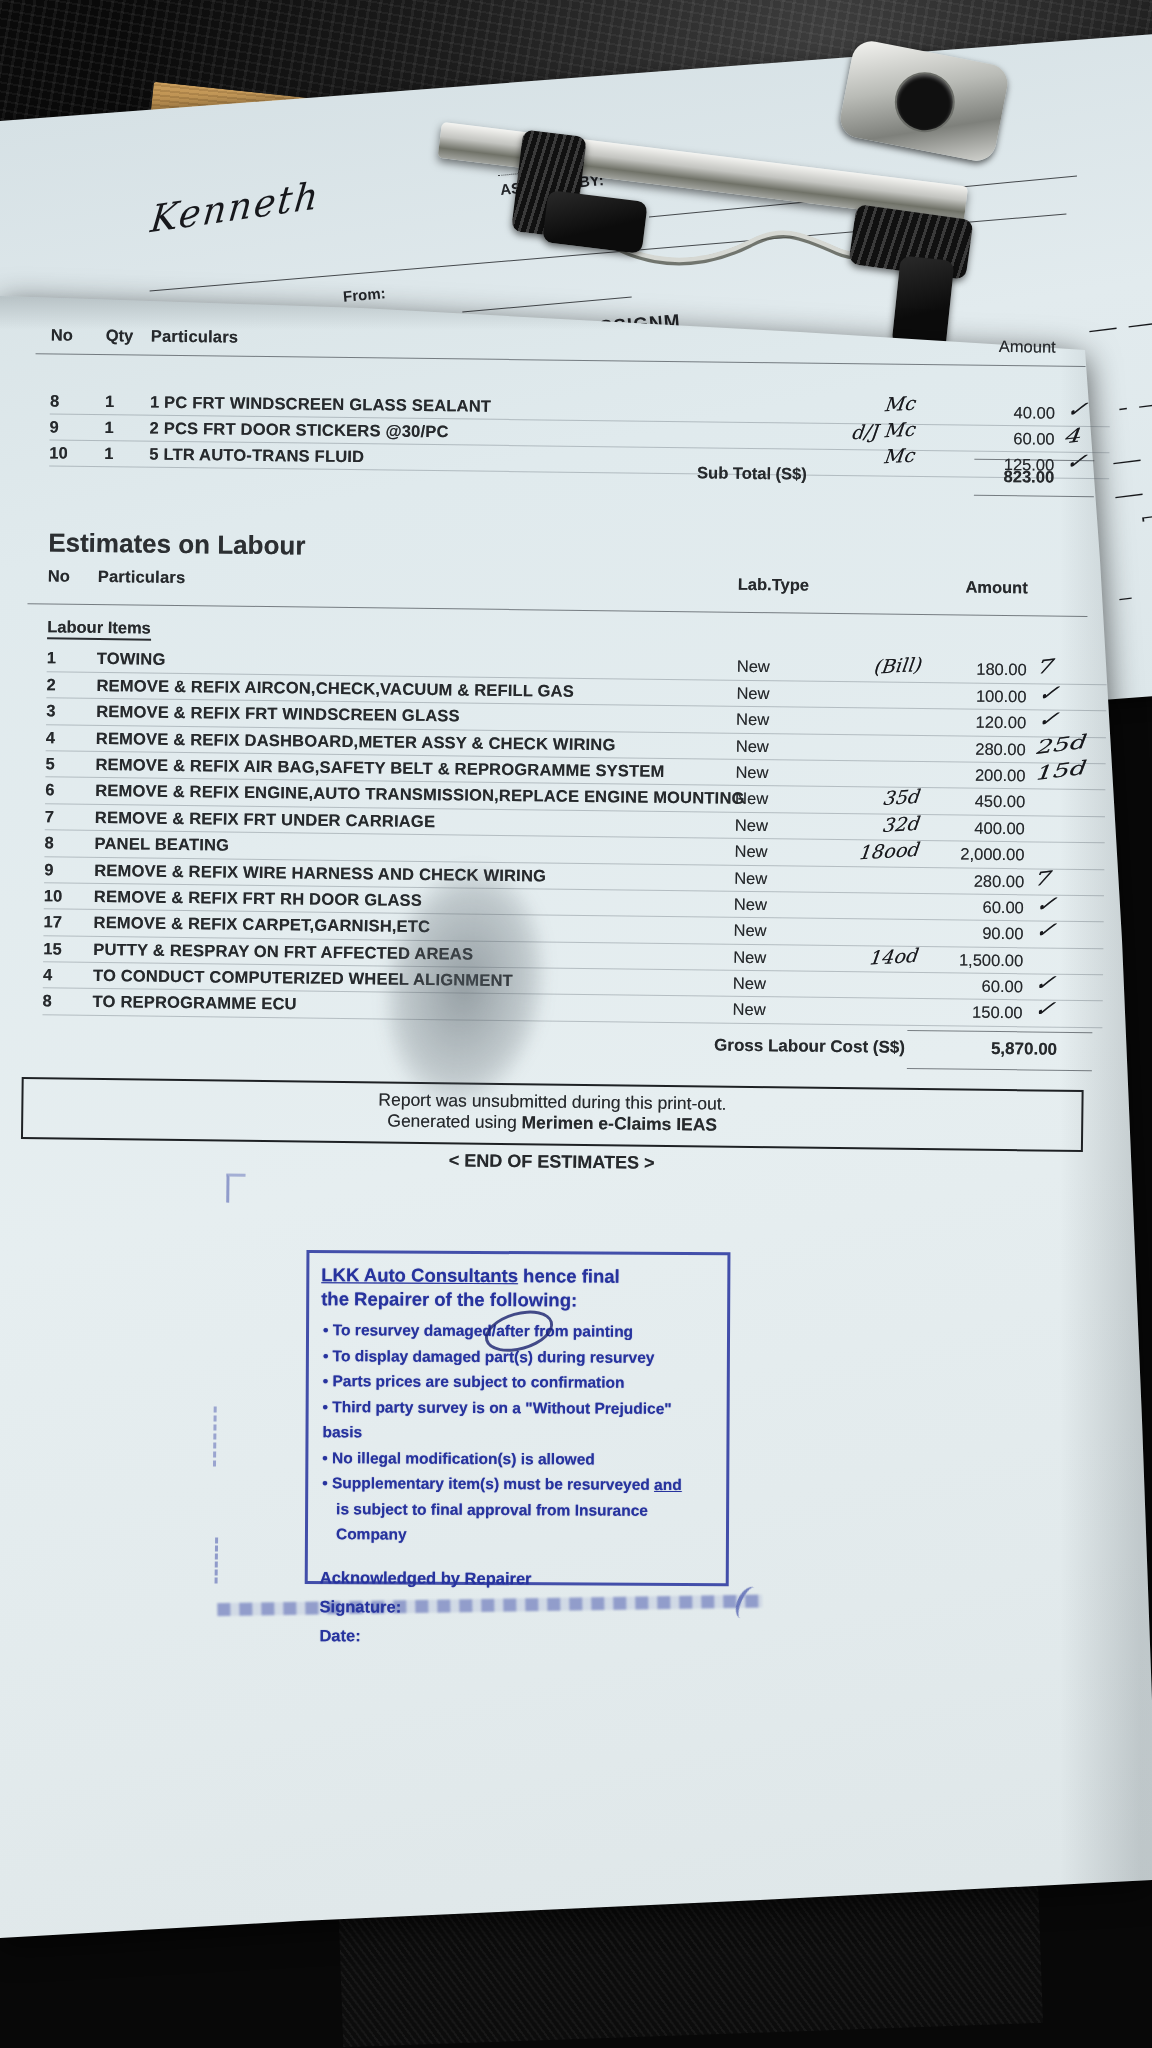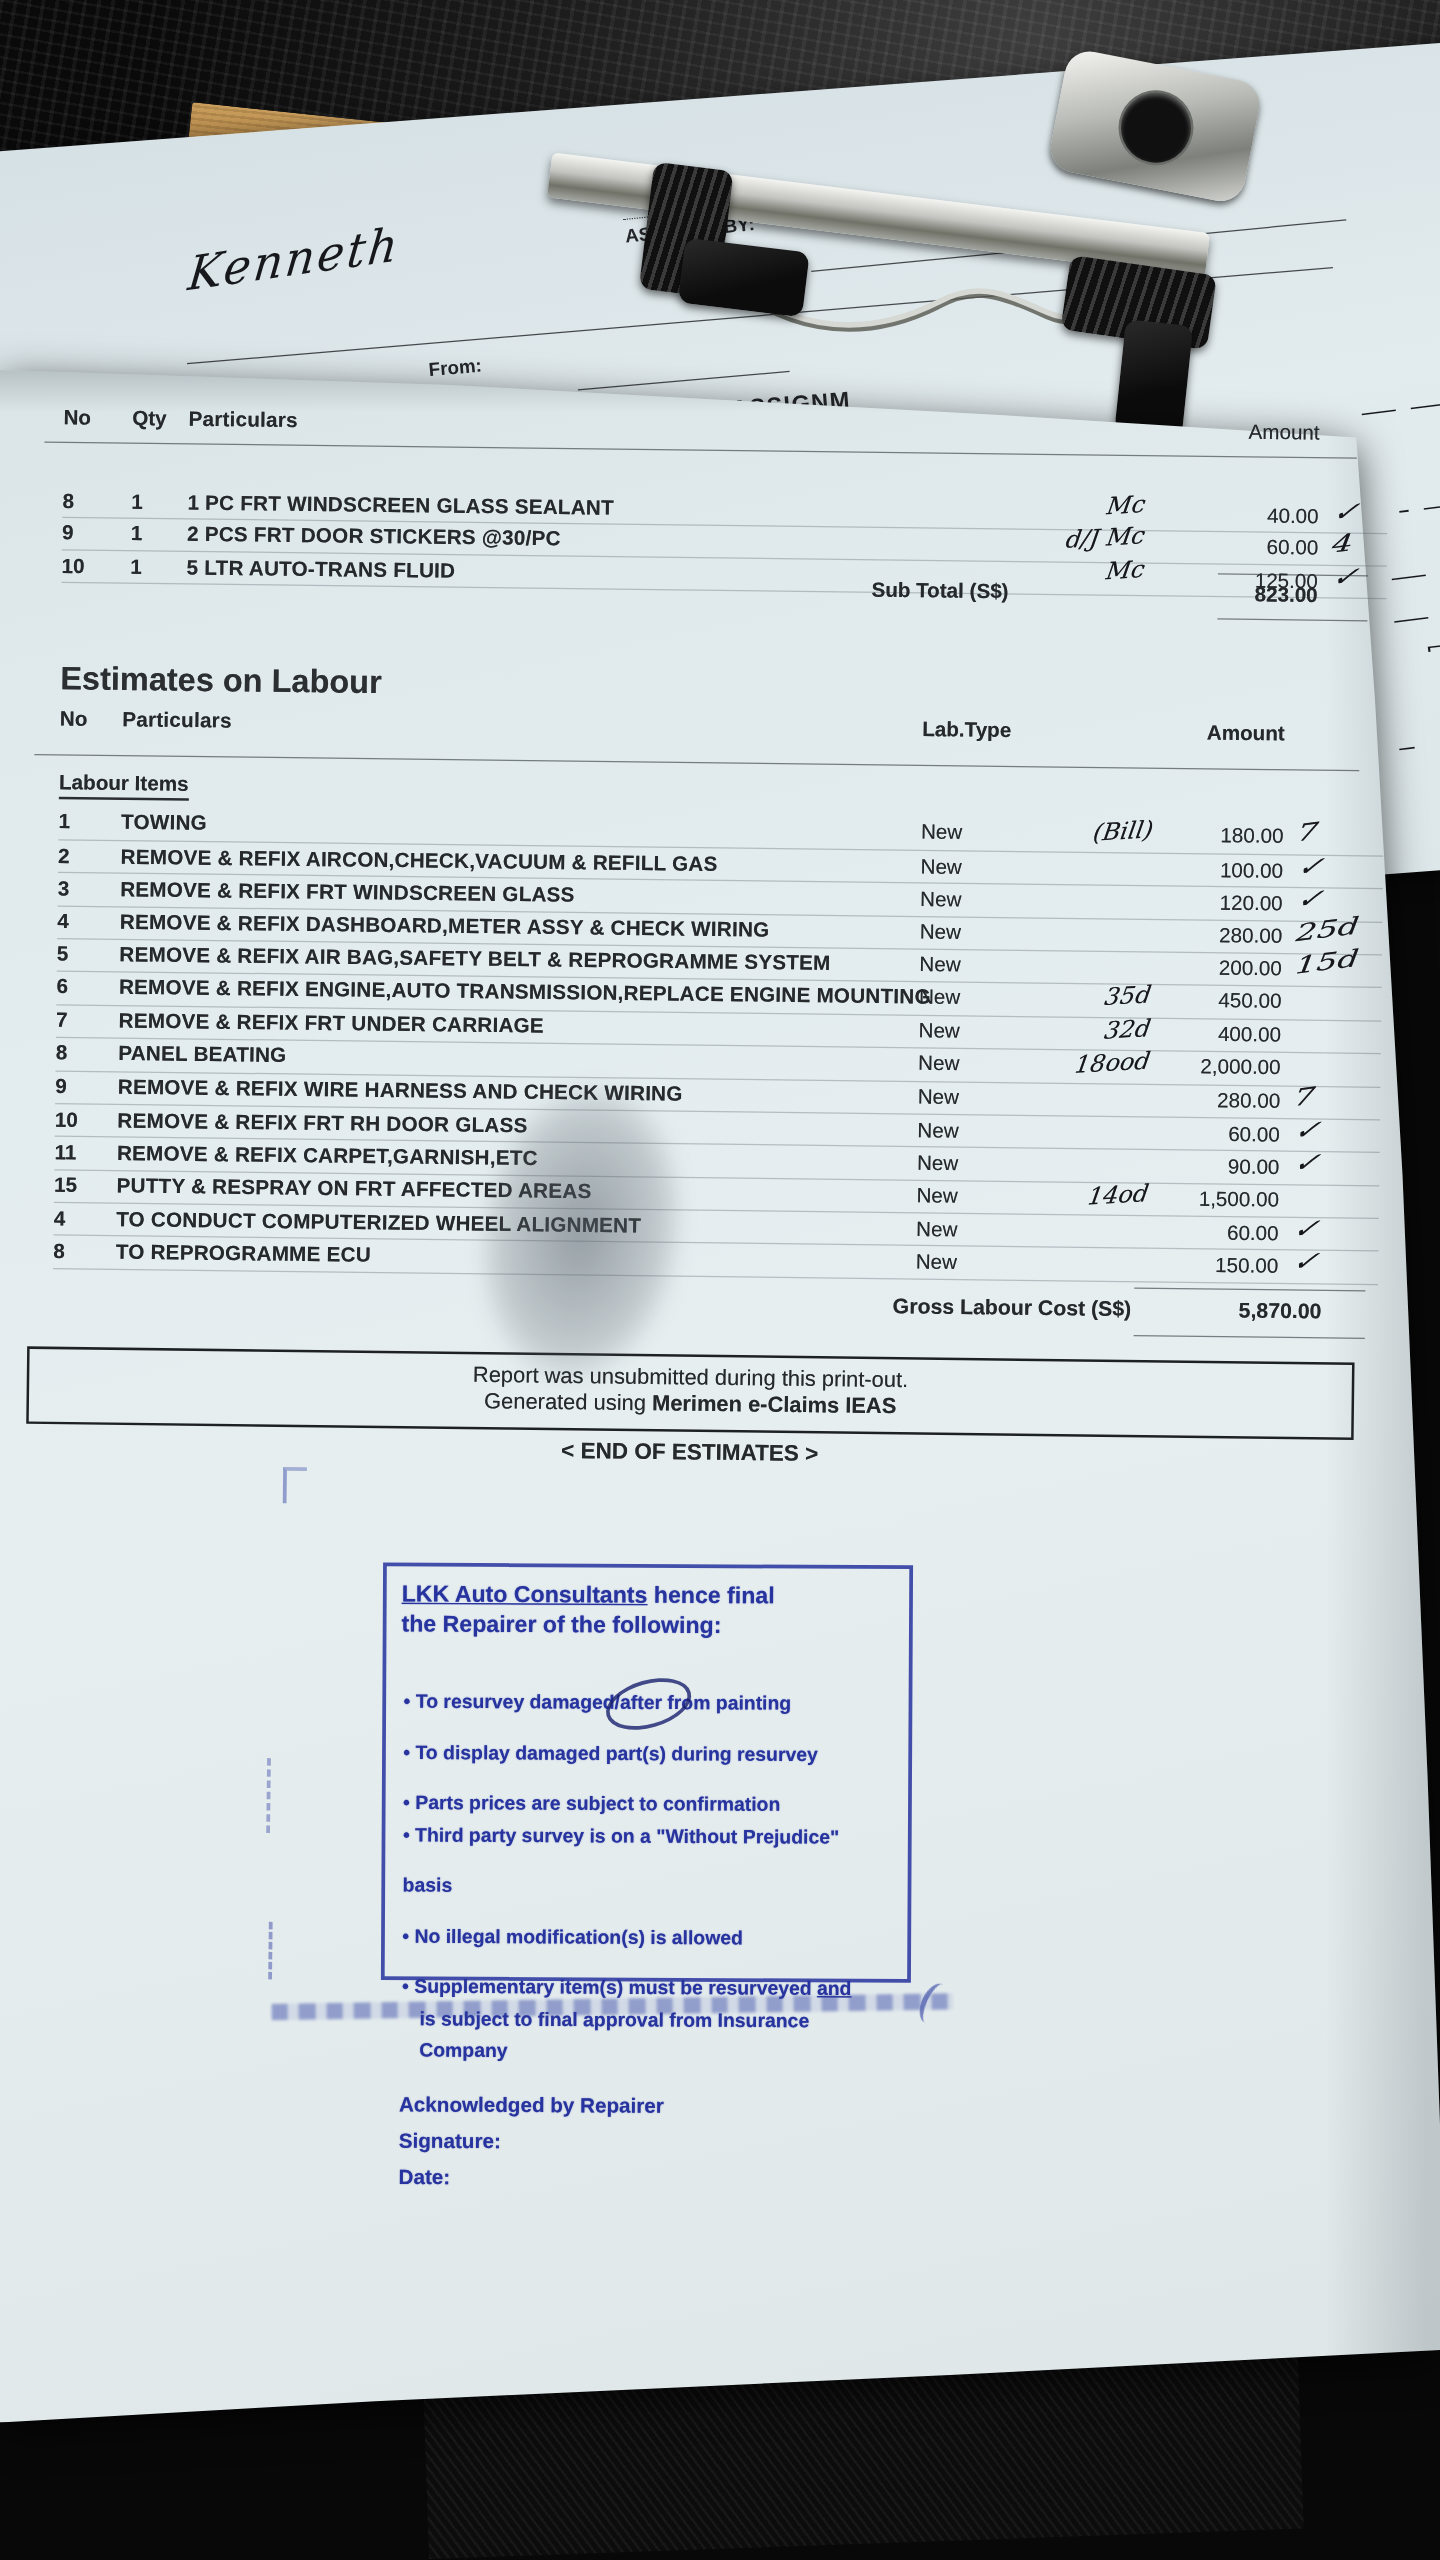--- a/index.html
+++ b/index.html
@@ -85,21 +85,21 @@
   .stamp{position:absolute;left:318px;top:1246px;width:424px;height:334px;
     border:3.5px solid rgba(38,50,158,.85);transform:rotate(-.4deg);
     color:#27339e;text-shadow:0 0 1px rgba(39,51,158,.65);
     padding:10px 12px;box-sizing:border-box;font-weight:700;}
   .stamp-title{font-size:18.5px;line-height:24px;}
   .stamp-name{text-decoration:underline;}
   .stamp ul{margin:6px 0 0 2px;padding:0;list-style:none;font-size:15.5px;line-height:25.5px;}
   .stamp li::before{content:"• ";}
   .stamp .b2{margin-left:14px;}
   .stamp .u{text-decoration:underline;}
-  .circ{position:relative;display:inline-block;margin-top:32px;}
+  .circ{position:relative;display:inline-block;}
   .circ::after{content:"";position:absolute;left:-8px;top:-6px;width:64px;height:32px;
     border:3px solid rgba(25,32,110,.8);border-radius:50%;transform:rotate(-16deg);}
   .stamp-foot{font-size:16.5px;margin-top:16px;line-height:29px;}
   
   .ghost{position:absolute;background:none;z-index:8;}
   .ghost-corner{left:236px;top:1172px;width:16px;height:26px;
     border-left:3px solid rgba(42,58,160,.45);border-top:3px solid rgba(42,58,160,.35);}
   .ghost-left1{left:226px;top:1405px;width:3px;height:60px;
     border-left:3px dashed rgba(42,58,160,.4);}
   .ghost-left2{left:229px;top:1536px;width:3px;height:46px;
@@ -302,21 +302,21 @@
             <div class="lrow sep">
               <span class="c-no">10</span>
               <span class="c-desc">REMOVE &amp; REFIX FRT RH DOOR GLASS</span>
               <span class="c-type">New</span>
               <span class="c-pre hand empty"></span>
               <span class="c-amt">60.00</span>
               <span class="c-post hand">✓</span>
             </div>
 
             <div class="lrow sep">
-              <span class="c-no">11</span>
+              <span class="c-no">17</span>
               <span class="c-desc">REMOVE &amp; REFIX CARPET,GARNISH,ETC</span>
               <span class="c-type">New</span>
               <span class="c-pre hand empty"></span>
               <span class="c-amt">90.00</span>
               <span class="c-post hand">✓</span>
             </div>
 
             <div class="lrow sep">
               <span class="c-no">15</span>
               <span class="c-desc">PUTTY &amp; RESPRAY ON FRT AFFECTED AREAS</span>

